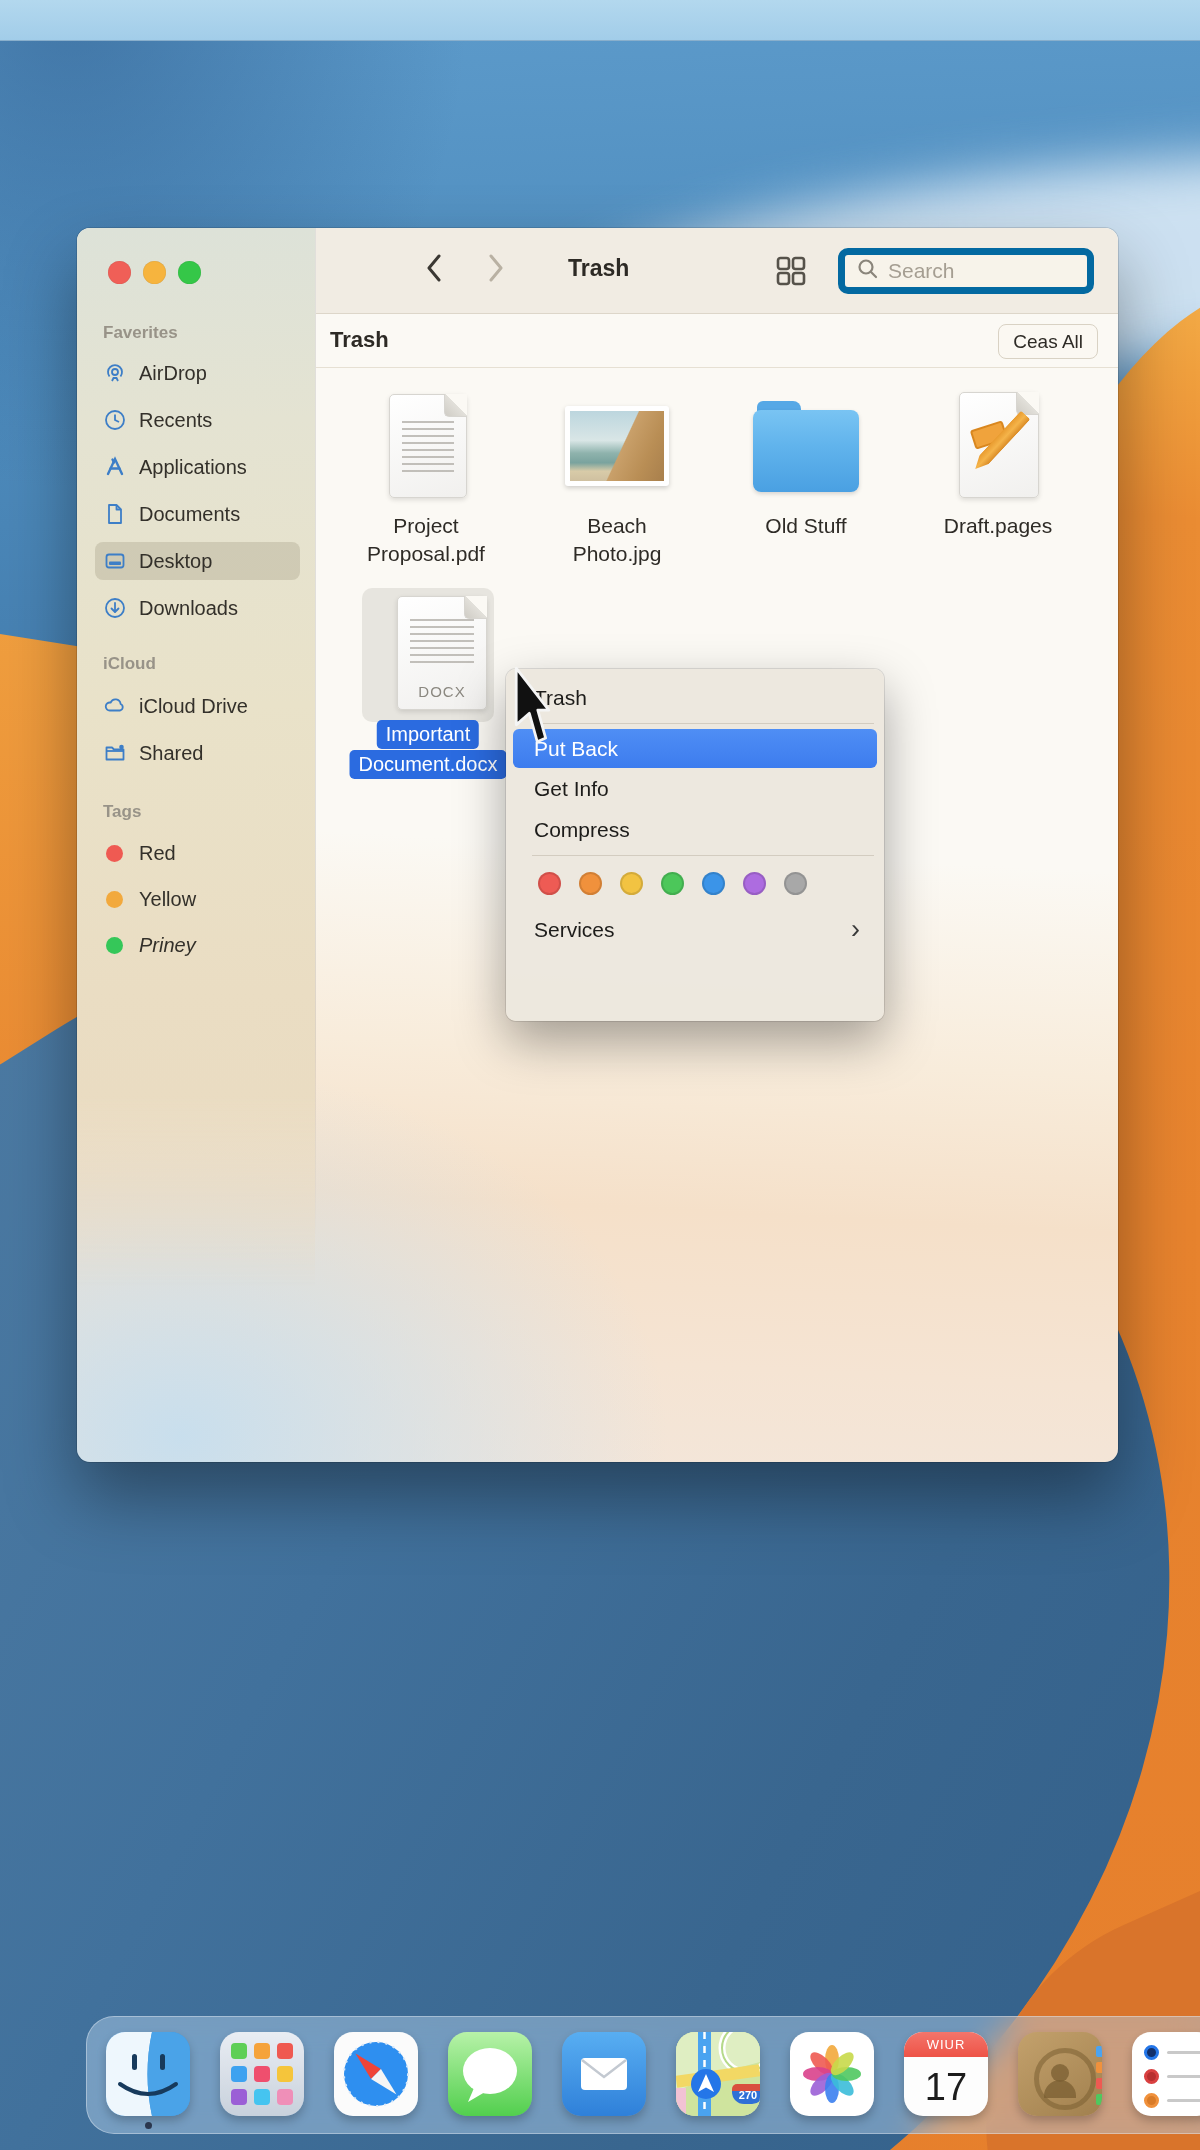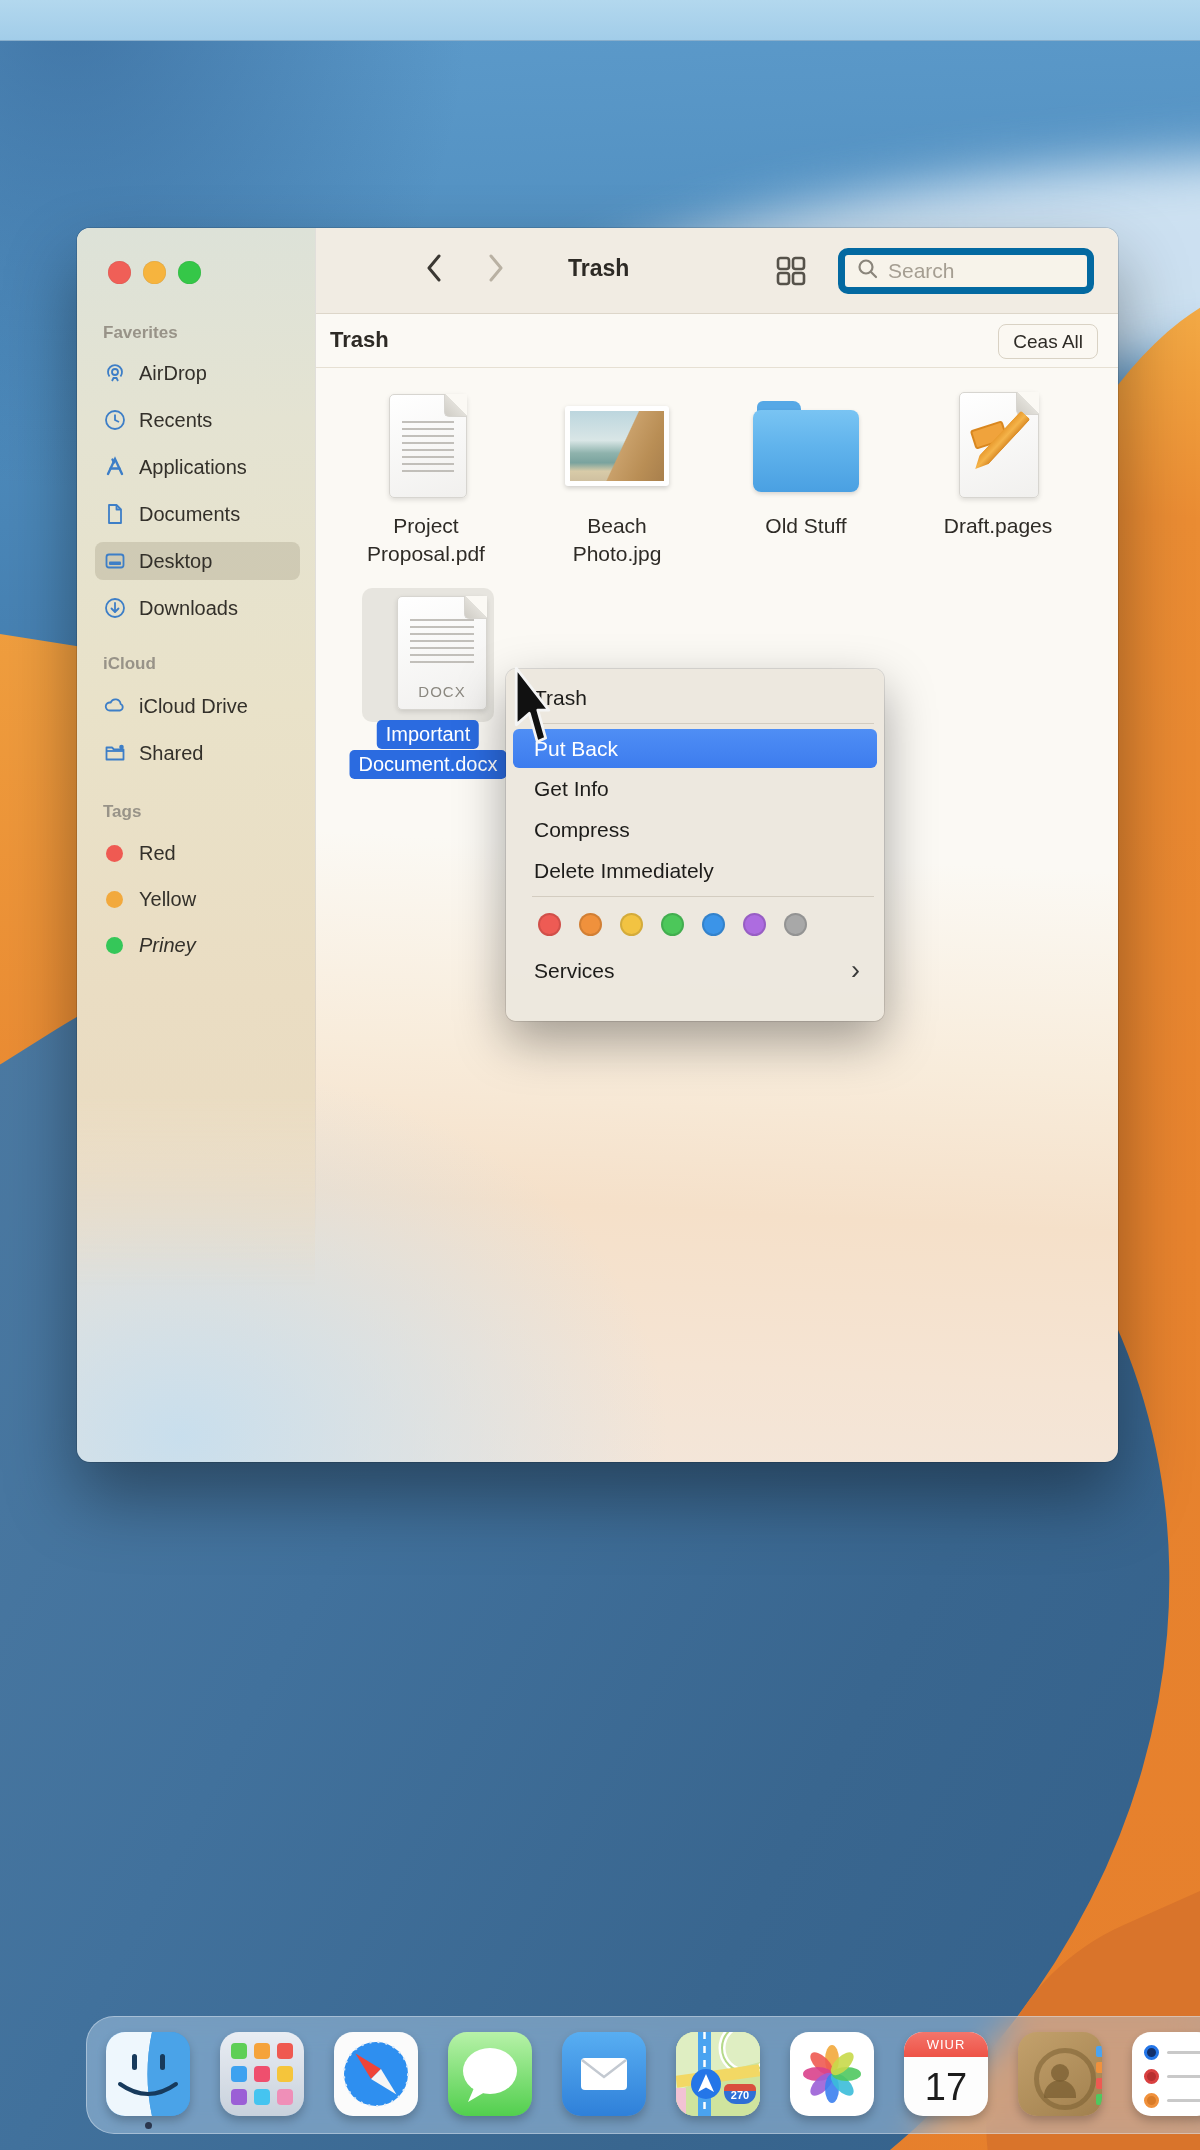--- a/index.html
+++ b/index.html
@@ -391,21 +391,20 @@
   </div>
 
 </div>
 
 <div class="cmenu">
   <div class="mi">Trash</div>
   <div class="mi-sep"></div>
   <div class="mi mi-hl">Put Back</div>
   <div class="mi">Get Info</div>
   <div class="mi">Compress</div>
-  <div class="mi">Delete Immediately</div>
   <div class="mi-sep"></div>
   <div class="dots">
     <span class="dot" style="background:#ee5b54;"></span>
     <span class="dot" style="background:#f0913c;"></span>
     <span class="dot" style="background:#f2c342;"></span>
     <span class="dot" style="background:#4cc75a;"></span>
     <span class="dot" style="background:#3b94e8;"></span>
     <span class="dot" style="background:#ad6ce0;"></span>
     <span class="dot" style="background:#a8a8a8;"></span>
   </div>
@@ -478,21 +477,21 @@
     <path d="M0 60 Q30 44 84 30 L84 0 L0 0 Z" fill="#dfeec2"></path>
     <circle cx="70" cy="16" r="24" fill="none" stroke="#fff" stroke-width="7"></circle>
     <circle cx="70" cy="16" r="24" fill="none" stroke="#b5d98a" stroke-width="2"></circle>
     <rect x="0" y="38" width="84" height="12" fill="#f2d864" transform="rotate(-8 42 44)"></rect>
     <rect x="0" y="56" width="10" height="28" fill="#f2c2d4"></rect>
     <rect x="22" y="0" width="13" height="84" fill="#4aa3f0"></rect>
     <line x1="28.5" y1="0" x2="28.5" y2="84" stroke="#fff" stroke-width="2.5" stroke-dasharray="7 7"></line>
     <circle cx="30" cy="52" r="15" fill="#2476e8"></circle>
     <polygon points="30,42 22,60 30,55.5 38,60" fill="#fff"></polygon>
   </svg>
-  <div style="position:absolute;left:48px;top:52px;width:32px;height:20px;border-radius:5px 5px 12px 12px;
+  <div style="position:absolute;left:56px;top:52px;width:32px;height:20px;border-radius:5px 5px 12px 12px;
               background:linear-gradient(180deg,#d94f3e 0 34%,#2f6fd6 34% 100%);
               display:flex;align-items:flex-end;justify-content:center;color:#fff;font-size:11px;font-weight:700;padding-bottom:3px;box-sizing:border-box;">270</div>
 </div>
 
 <div class="dicon ic-photos" style="left:790px;">
   <span class="petal" style="background:#f2a93b;transform:rotate(-90deg);"></span>
   <span class="petal" style="background:#ee5a52;transform:rotate(-135deg);"></span>
   <span class="petal" style="background:#d9418c;transform:rotate(180deg);"></span>
   <span class="petal" style="background:#9b5fd6;transform:rotate(135deg);"></span>
   <span class="petal" style="background:#3b7ff0;transform:rotate(90deg);"></span>

